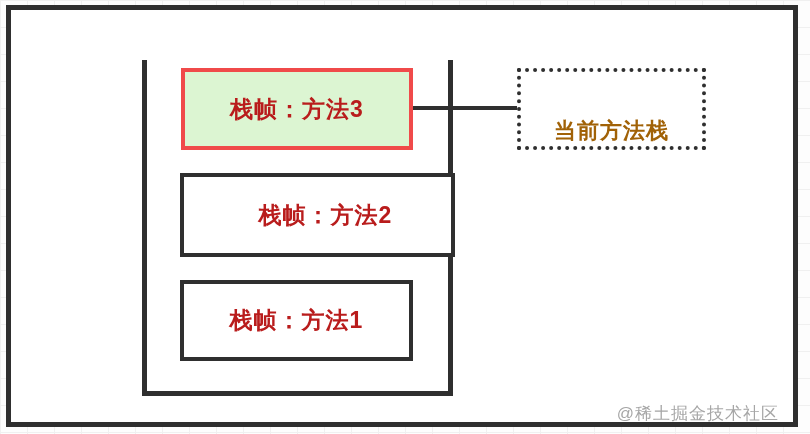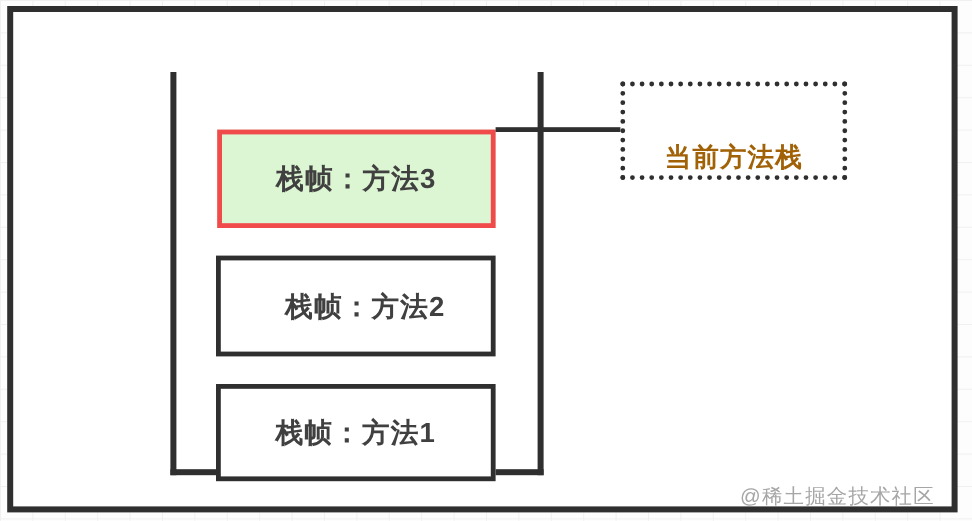--- a/index.html
+++ b/index.html
@@ -34,33 +34,32 @@
   .frame {
     position: absolute;
     box-sizing: border-box;
     background: #ffffff;
     border: 4px solid #2f2f2f;
     display: flex;
     align-items: center;
     justify-content: center;
     font-size: 23px;
     font-weight: bold;
-    color: #404040;
+    color: #b91c1c;
     letter-spacing: 1px;
-    margin-top: 40px;
   }
   .frame-top {
     left: 181px; top: 68px;
     width: 232px; height: 82px;
     border-color: #f04a4a;
     background: #dcf5d2;
   }
   .frame-mid {
     left: 180px; top: 173px;
-    width: 233px; height: 84px; padding-left: 16px;
+    width: 275px; height: 84px; padding-left: 16px;
   }
   .frame-bottom {
     left: 180px; top: 280px;
     width: 233px; height: 81px; align-items: center;
   }
   .connector {
     position: absolute;
     left: 413px; top: 106px;
     width: 105px; height: 4px;
     background: #2f2f2f;

